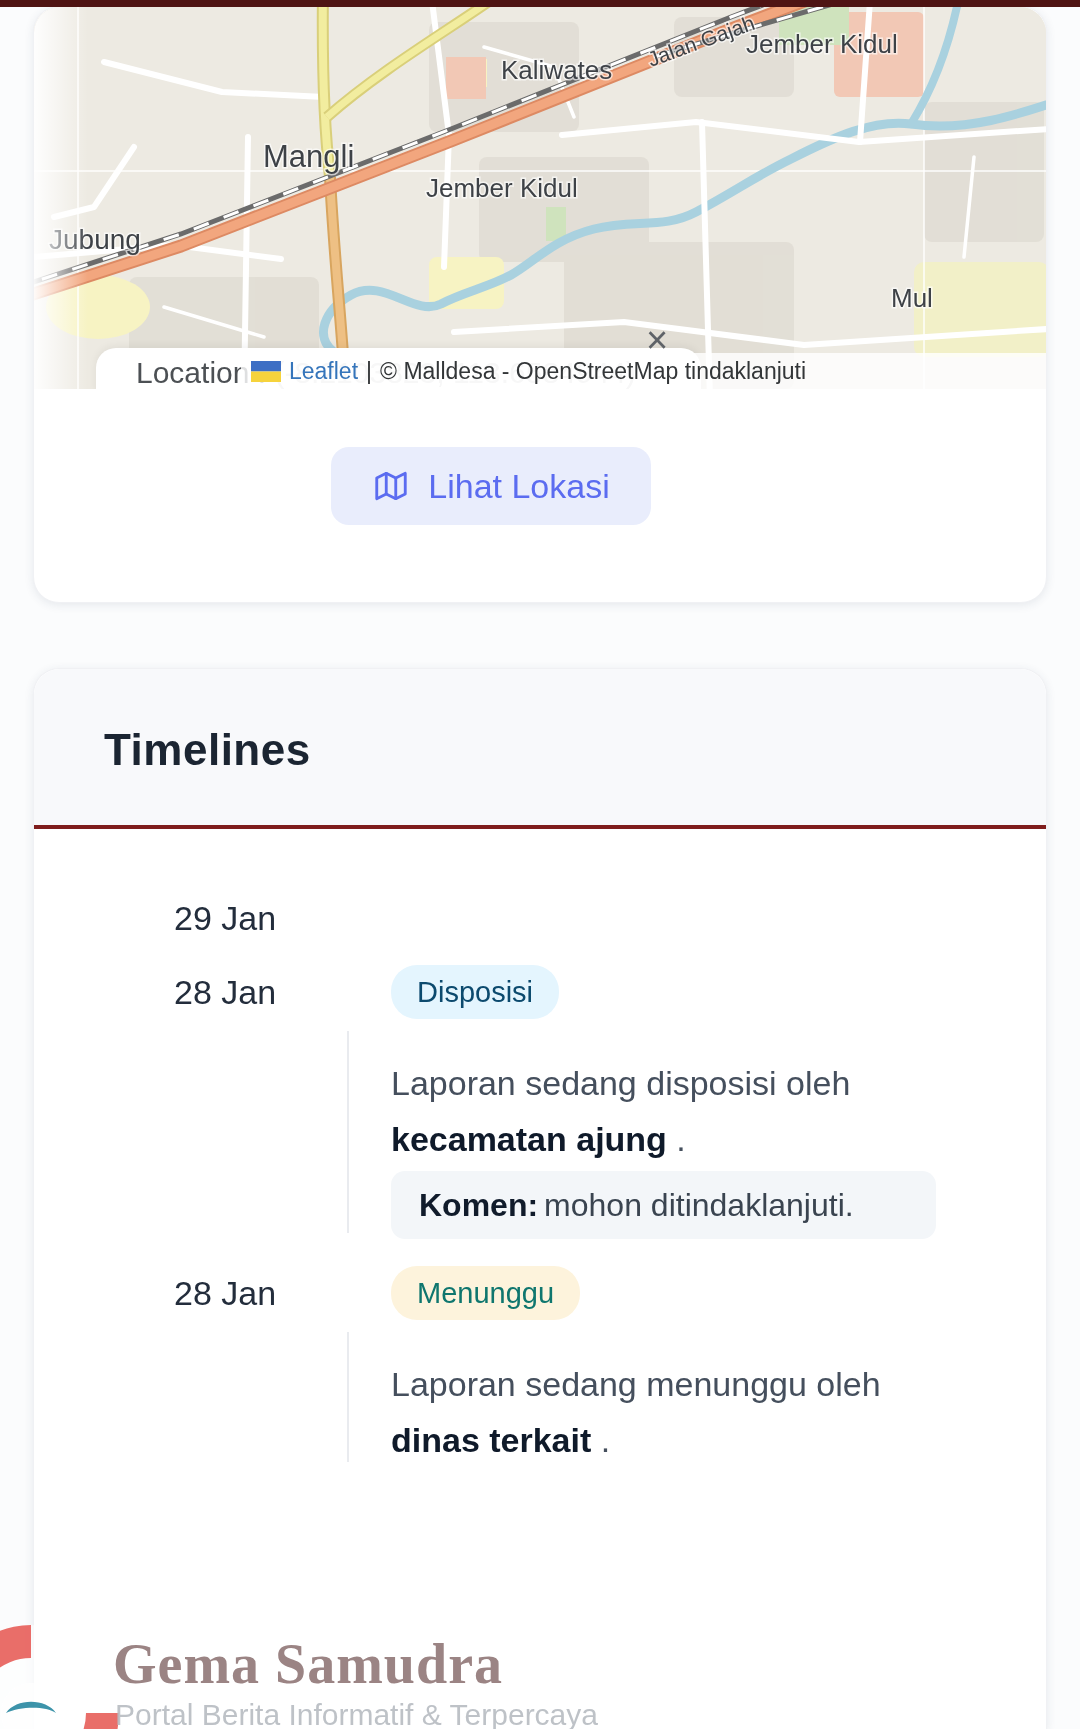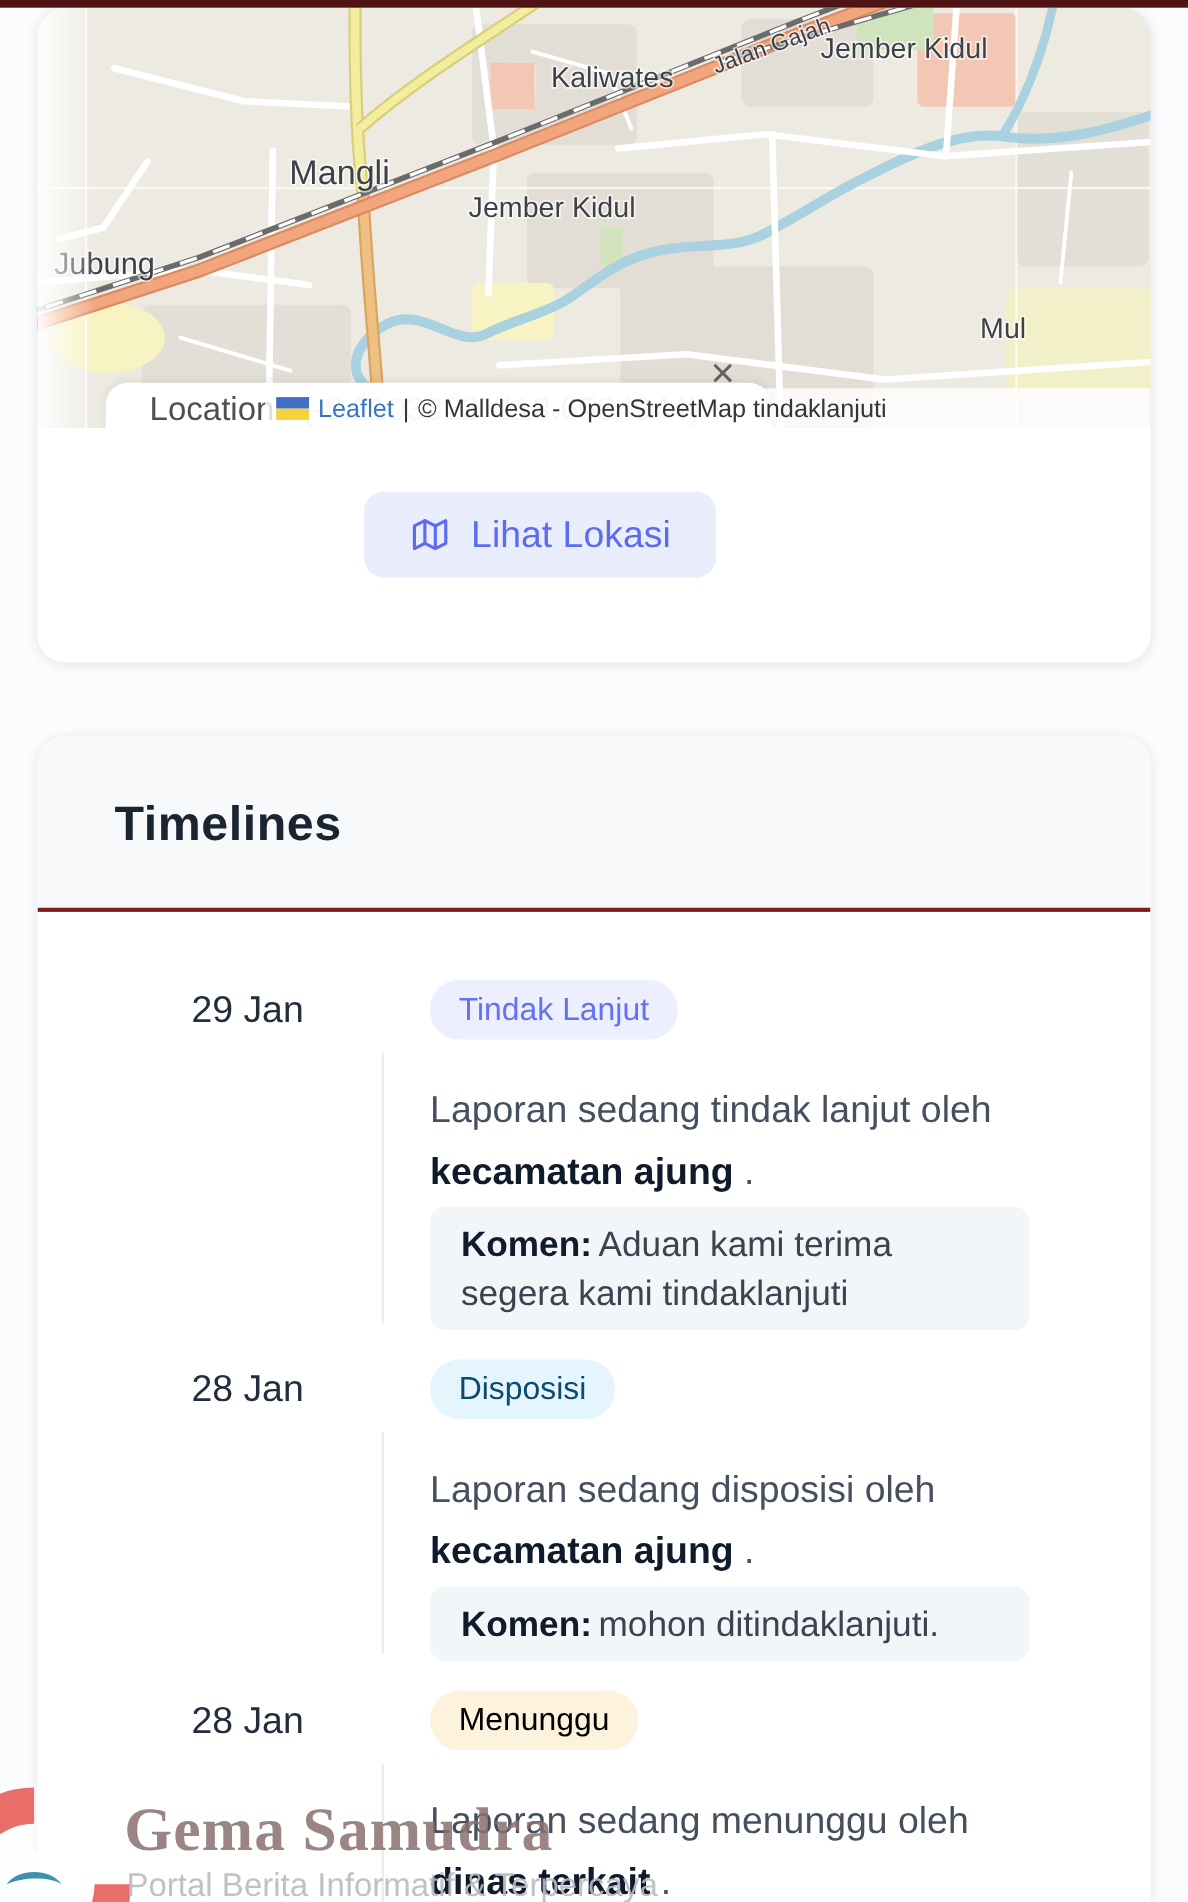--- a/index.html
+++ b/index.html
@@ -39,21 +39,21 @@
   .tl-title{font-size:44px;font-weight:600;color:#1b2532;letter-spacing:.5px;}
   .tl-body{padding-top:62px;}
   .entry{display:flex;position:relative;margin-bottom:27px;padding-left:40px;}
   .e-left{flex:0 0 273px;box-sizing:border-box;padding:8px 0 0 100px;font-size:34px;color:#232d3c;font-weight:500;}
   .e-right{position:relative;flex:1;padding-left:44px;}
   .e-right::before{content:"";position:absolute;left:0;top:66px;bottom:6px;width:2px;background:#e9ebef;}
   .badge{display:inline-block;font-size:29px;font-weight:500;line-height:36px;padding:9px 26px;
     border-radius:26px;margin-bottom:36px;}
   .badge.b-indigo{color:#6172f3;background:#edeffe;}
   .badge.b-sky{color:#0c4a6e;background:#e4f5fe;}
-  .badge.b-amber{color:#000000;background:#fdf3dc;}
+  .badge.b-amber{color:#0f766e;background:#fdf3dc;}
   .entry-text{width:560px;font-size:34px;line-height:56px;color:#454f5d;}
   .entry-text strong{color:#0f1a2a;font-weight:700;}
   .komen{margin-top:4px;width:545px;box-sizing:border-box;background:#f3f6f9;border-radius:14px;
     padding:12px 28px;font-size:32px;line-height:44px;color:#3a4450;}
   .komen strong{color:#101b2b;font-weight:700;margin-right:6px;}
 
   
   .watermark{position:absolute;left:0;top:1600px;width:1080px;height:129px;z-index:20;pointer-events:none;}
   .wm-logo{position:absolute;left:-64px;top:18px;opacity:.92;}
   .wm-brand{position:absolute;left:113px;top:32px;font-family:"Liberation Serif","DejaVu Serif",serif;
@@ -182,30 +182,20 @@
   </div>
 
   <div class="tl-card">
     <div class="tl-header">
       <div class="tl-title">Timelines</div>
     </div>
     <div class="tl-body">
 
       <div class="entry">
         <div class="e-left">29 Jan</div>
-        <div class="e-right">
-          <span class="badge b-indigo">Tindak Lanjut</span>
-          <div class="entry-text">
-            <span>Laporan sedang tindak lanjut oleh</span>
-            <strong>kecamatan ajung</strong><span> .</span>
-          </div>
-          <div class="komen">
-            <strong>Komen:</strong><span>Aduan kami terima segera kami tindaklanjuti</span>
-          </div>
-        </div>
       </div>
 
       <div class="entry">
         <div class="e-left">28 Jan</div>
         <div class="e-right">
           <span class="badge b-sky">Disposisi</span>
           <div class="entry-text">
             <span>Laporan sedang disposisi oleh</span>
             <strong>kecamatan ajung</strong><span> .</span>
           </div>

